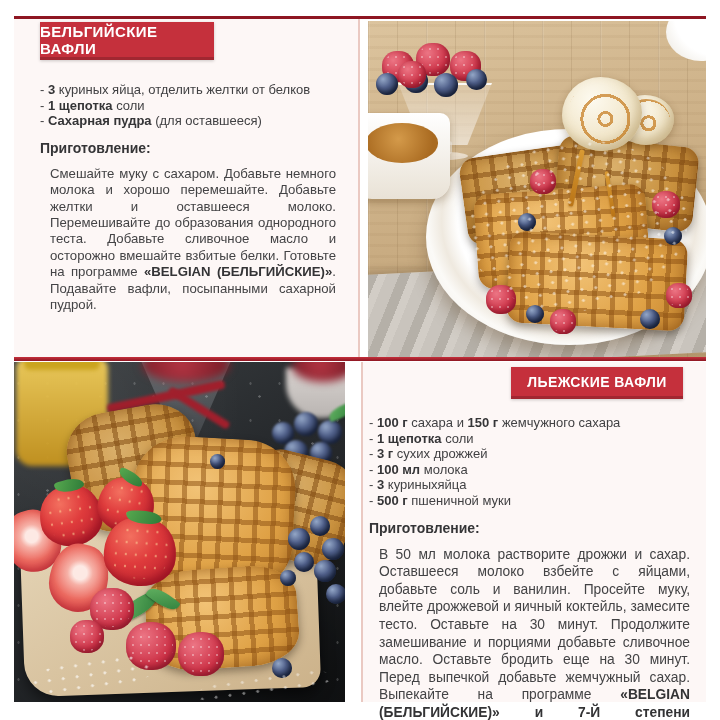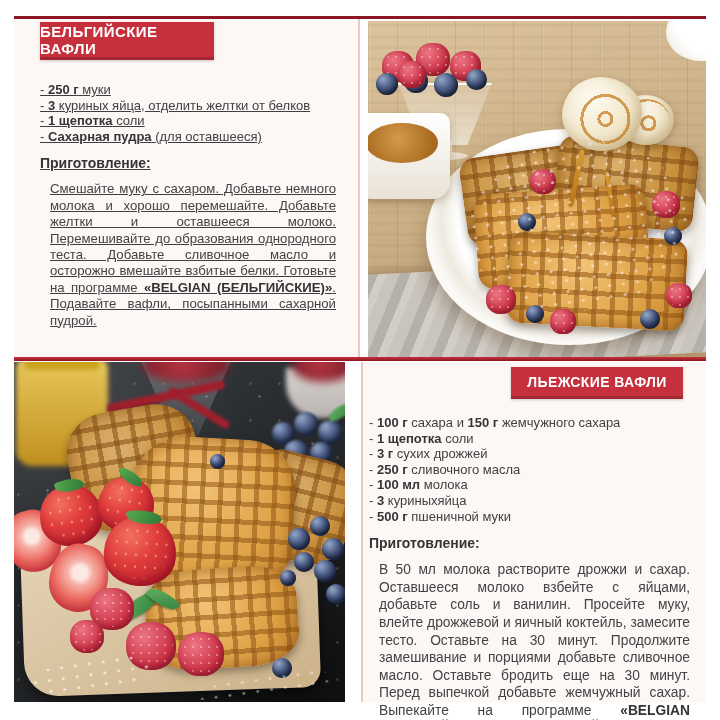--- a/index.html
+++ b/index.html
@@ -6,21 +6,21 @@
   body{font-family:"Liberation Sans","DejaVu Sans",sans-serif;color:var(--text_dark,#3f3f41);position:relative;}
   .page{position:absolute;inset:0;background:#fff;}
 
   
   .rule{position:absolute;left:14px;width:692px;background:var(--accent_dark,#8e1622);}
   .rule-top{top:16px;height:3px;}
   .rule-mid{top:357px;height:4px;background:linear-gradient(180deg,var(--accent,#c5303c),var(--accent_dark,#8e1622));}
 
   
   .panel{position:absolute;background:var(--panel_bg,#fdf7f6);box-sizing:border-box;}
-  .panel-left{left:14px;top:19px;width:346px;height:338px;border-right:2px solid var(--panel_border,#eac9c2);padding:0 12px 0 26px;text-decoration:underline;}
+  .panel-left{left:14px;top:19px;width:346px;height:338px;border-right:2px solid var(--panel_border,#eac9c2);padding:0 12px 0 26px;}
   .panel-right{left:361px;top:362px;width:345px;height:340px;border-left:2px solid var(--panel_border,#eac9c2);padding:0 6px 0 6px;}
 
   .banner{position:absolute;background:var(--accent,#c5303c);color:var(--banner_text,#fff);
     display:flex;align-items:center;justify-content:center;font-weight:700;letter-spacing:.4px;
     border-bottom:3px solid rgba(0,0,0,.18);box-shadow:0 1px 3px rgba(0,0,0,.2);}
   .banner-left{left:26px;top:3px;width:174px;height:35px;font-size:15px;}
   .banner-right{right:23px;top:5px;width:172px;height:29px;font-size:14px;}
 
   ul.ingredients{list-style:none;margin:0;padding:0;font-size:13px;line-height:15.6px;color:#414143;}
   .panel-left ul.ingredients{margin-top:63px;}
@@ -115,21 +115,20 @@
 
 <div class="page">
 
   <div class="rule rule-top"></div>
 
   <div class="panel panel-left">
     <div class="banner banner-left">
       <span>БЕЛЬГИЙСКИЕ ВАФЛИ</span>
     </div>
     <ul class="ingredients">
-        <li><span>- </span><b>250 г</b><span> муки</span></li>
         <li><span>- </span><b>3</b><span> куриных яйца, отделить желтки от белков</span></li>
         <li><span>- </span><b>1 щепотка</b><span> соли</span></li>
         <li><span>- </span><b>Сахарная пудра</b><span> (для оставшееся)</span></li>
       </ul>
     <h3 class="prep-heading">Приготовление:</h3>
     <p class="prep-body"><span>Смешайте муку с сахаром. Добавьте немного молока и хорошо перемешайте. Добавьте желтки и оставшееся молоко. Перемешивайте до образования однородного теста. Добавьте сливочное масло и осторожно вмешайте взбитые белки. Готовьте на программе </span><b>«BELGIAN (БЕЛЬГИЙСКИЕ)»</b><span>. Подавайте вафли, посыпанными сахарной пудрой.</span></p>
   </div>
 
   <div class="photo photo-top">
     <div class="wood" style="inset:0;"></div>
@@ -241,21 +240,20 @@
   </div>
 
   <div class="panel panel-right">
     <div class="banner banner-right">
       <span>ЛЬЕЖСКИЕ ВАФЛИ</span>
     </div>
     <ul class="ingredients">
         <li><span>- </span><b>100 г</b><span> сахара и </span><b>150 г</b><span> жемчужного сахара</span></li>
         <li><span>- </span><b>1 щепотка</b><span> соли</span></li>
         <li><span>- </span><b>3 г</b><span> сухих дрожжей</span></li>
-        <li><span>- </span><b>250 г</b><span> сливочного масла</span></li>
         <li><span>- </span><b>100 мл</b><span> молока</span></li>
         <li><span>- </span><b>3</b><span> куриныхяйца</span></li>
         <li><span>- </span><b>500 г</b><span> пшеничной муки</span></li>
       </ul>
     <h3 class="prep-heading">Приготовление:</h3>
     <p class="prep-body"><span>В 50 мл молока растворите дрожжи и сахар. Оставшееся молоко взбейте с яйцами, добавьте соль и ванилин. Просейте муку, влейте дрожжевой и яичный коктейль, замесите тесто. Оставьте на 30 минут. Продолжите замешивание и порциями добавьте сливочное масло. Оставьте бродить еще на 30 минут. Перед выпечкой добавьте жемчужный сахар. Выпекайте на программе </span><b>«BELGIAN (БЕЛЬГИЙСКИЕ)» и 7-Й степени поджаривания.</b></p>
   </div>
 
 </div>
 

